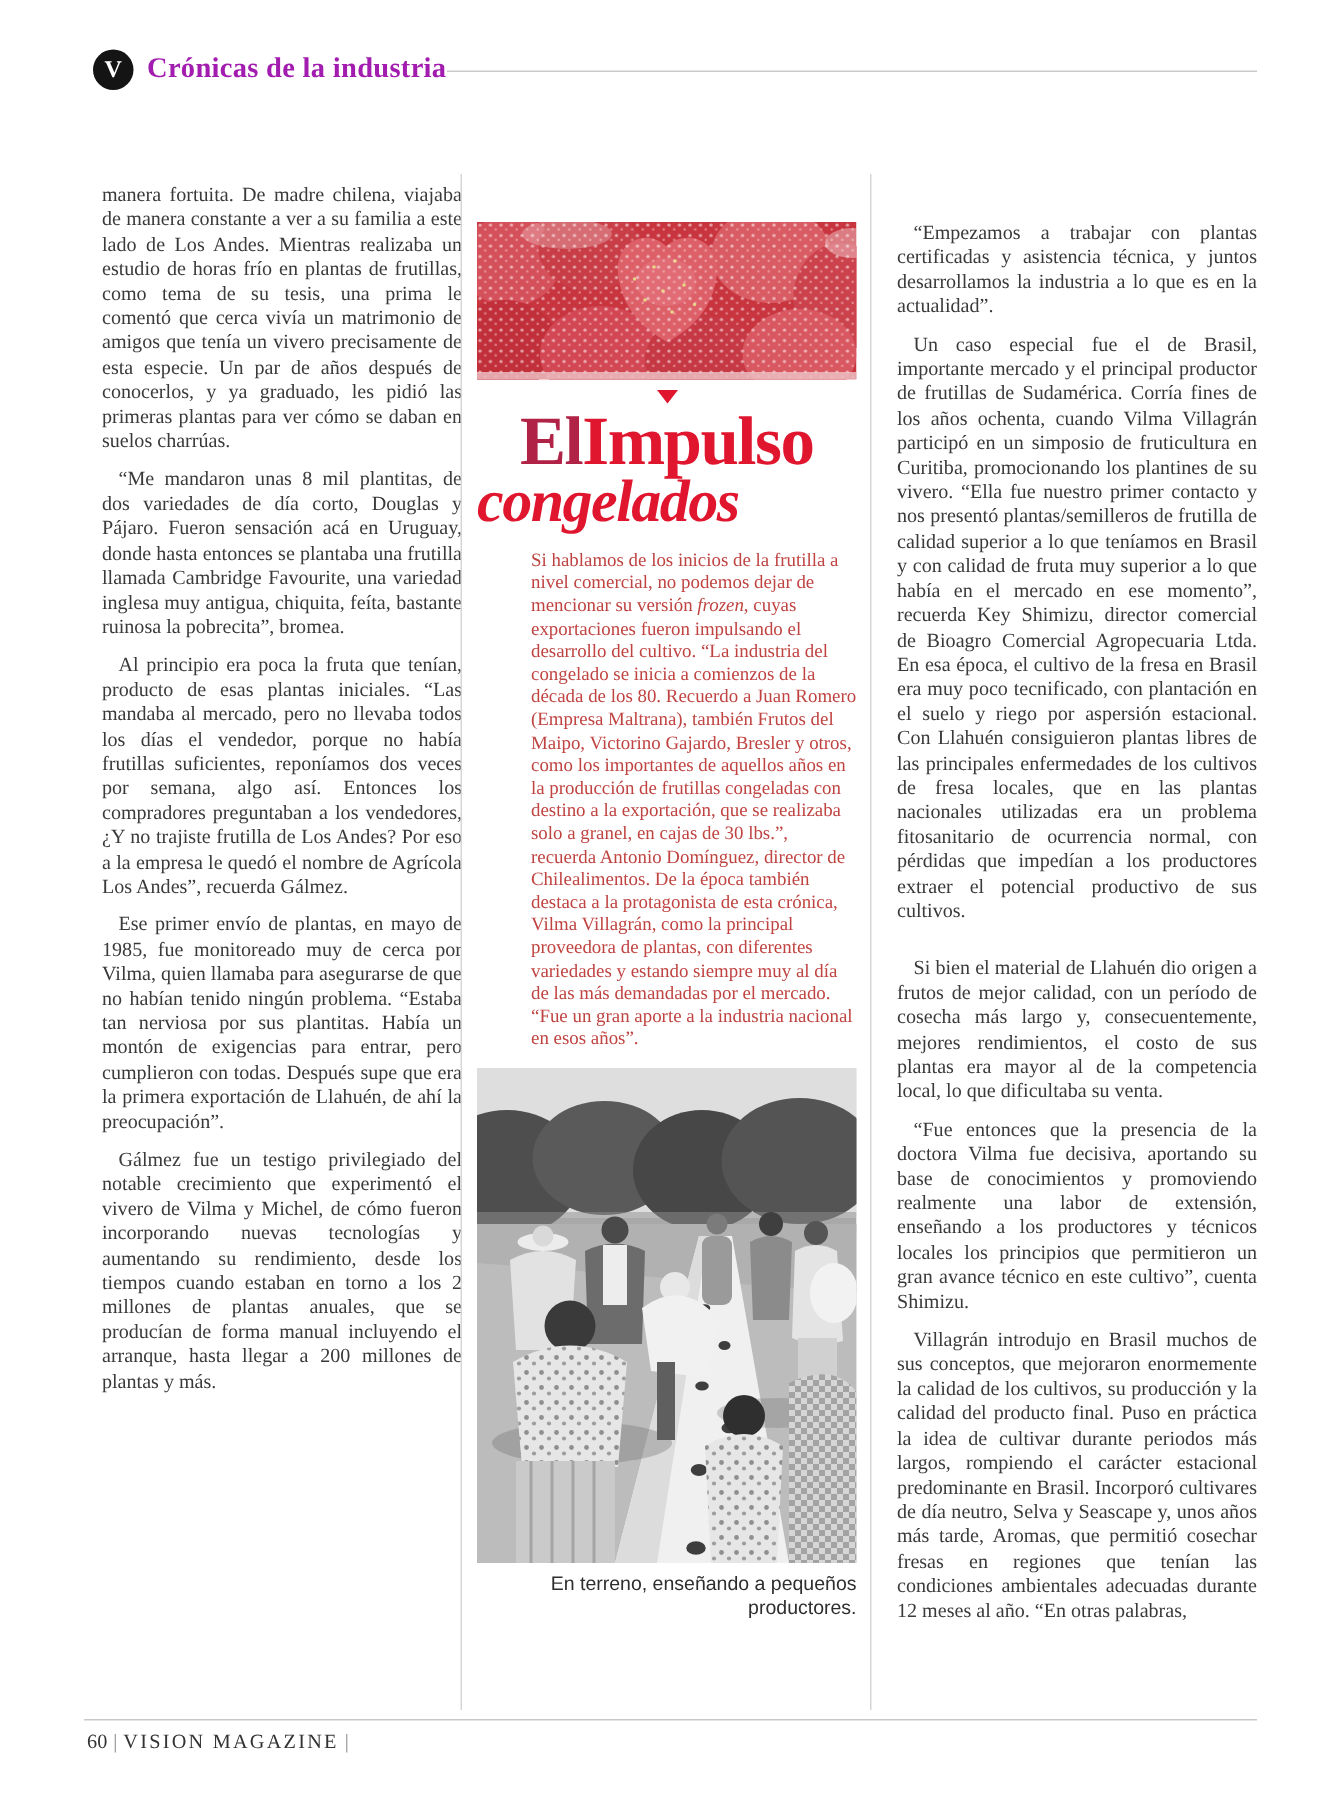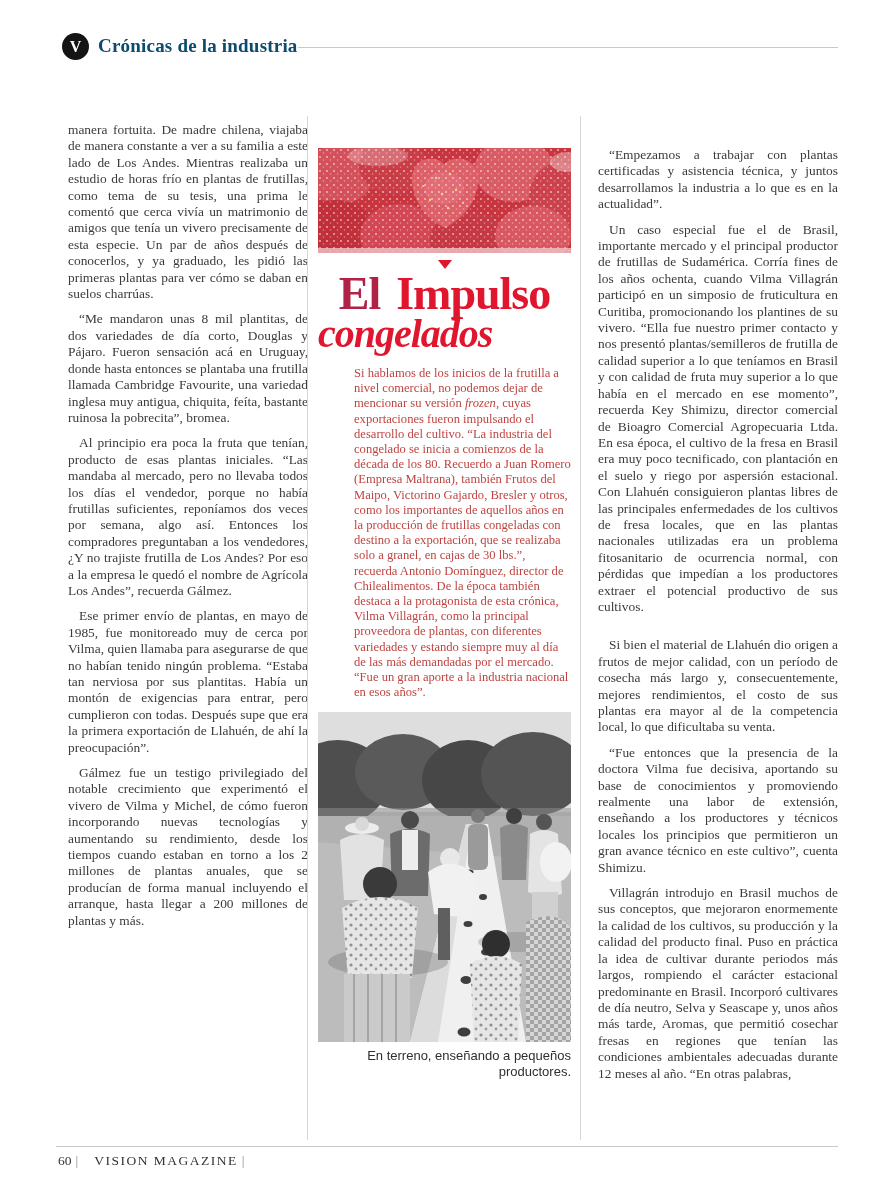--- a/index.html
+++ b/index.html
@@ -13,21 +13,21 @@
   }
   *{margin:0;padding:0;box-sizing:border-box;}
   html,body{background:#ffffff;}
   body{font-family:"Liberation Serif","DejaVu Serif",serif;color:var(--text);}
   .page{position:relative;width:894px;height:1200px;background:#ffffff;overflow:hidden;}
 
   
   .logo{position:absolute;left:62px;top:33px;width:27px;height:27px;border-radius:50%;
         background:#141414;color:#ffffff;display:flex;align-items:center;justify-content:center;
         font-weight:bold;font-size:16px;font-family:"Liberation Serif",serif;}
-  .section-title{position:absolute;left:98px;top:35px;font-size:19px;font-weight:bold;color:#0c4a6e;
+  .section-title{position:absolute;left:98px;top:35px;font-size:19px;font-weight:bold;color:#a21caf;
         letter-spacing:.2px;font-family:"Liberation Serif",serif;}
   .header-rule{position:absolute;left:298px;top:47px;width:540px;height:1px;background:#c9c9c9;}
 
   
   .col{position:absolute;overflow:hidden;}
   .col p{font-size:13.4px;line-height:16.4px;text-align:justify;margin:0 0 9px;color:var(--text);}
   .col1{left:68px;top:122px;width:240px;height:1020px;}
   .col3{left:598px;top:122px;width:240px;height:1020px;margin-top:25px;}
   .col1 p + p{text-indent:11px;}
   .col3 p{text-indent:11px;}
@@ -37,36 +37,36 @@
   .vrule2{left:580px;}
 
   
   .col2{left:318px;top:148px;width:253px;height:1000px;position:absolute;}
   .photo{display:block;width:253px;}
   .tri{width:0;height:0;margin:7px auto 3px;border-left:7px solid transparent;
        border-right:7px solid transparent;border-top:9px solid var(--accent);}
   .feat-title{text-align:center;font-size:46px;line-height:44px;font-weight:bold;
        font-family:"Liberation Serif",serif;letter-spacing:-1px;}
   .t-el{color:var(--title-dark);}
-  .t-imp{color:var(--accent);padding-left:16px;}
+  .t-imp{color:var(--accent);}
   .feat-sub{text-align:center;font-size:20px;line-height:18px;font-weight:bold;color:var(--subtitle-red);margin-top:2px;}
   .feat-script{text-align:left;font-size:40px;line-height:40px;font-weight:bold;font-style:italic;
        color:var(--accent);margin-top:-2px;letter-spacing:-1px;}
   .feat-body{margin-top:12px;font-size:12.6px;line-height:15.2px;color:var(--red-body);text-align:left;margin-left:36px;}
   .feat-body i{font-style:italic;}
   .bw-photo{margin-top:12px;}
   .caption{margin-top:6px;font-family:"Liberation Sans","DejaVu Sans",sans-serif;
        font-size:13px;line-height:16px;color:#2e2e2e;text-align:right;}
 
   
   .footer-rule{position:absolute;left:56px;top:1146px;width:782px;height:1px;background:#c9c9c9;}
   .footer{position:absolute;left:58px;top:1153px;font-size:13.5px;color:#333;
        font-family:"Liberation Serif",serif;}
   .footer .sep{color:#8a8a8a;padding:0 4px;}
-  .footer .mag{letter-spacing:1.5px;margin-left:12px;}
+  .footer .mag{letter-spacing:1.5px;}
 </style>
 </head>
 <body>
 
 <div class="page">
 
   <div class="logo">V</div>
   <h1 class="section-title">Crónicas de la industria</h1>
   <div class="header-rule"></div>
 

